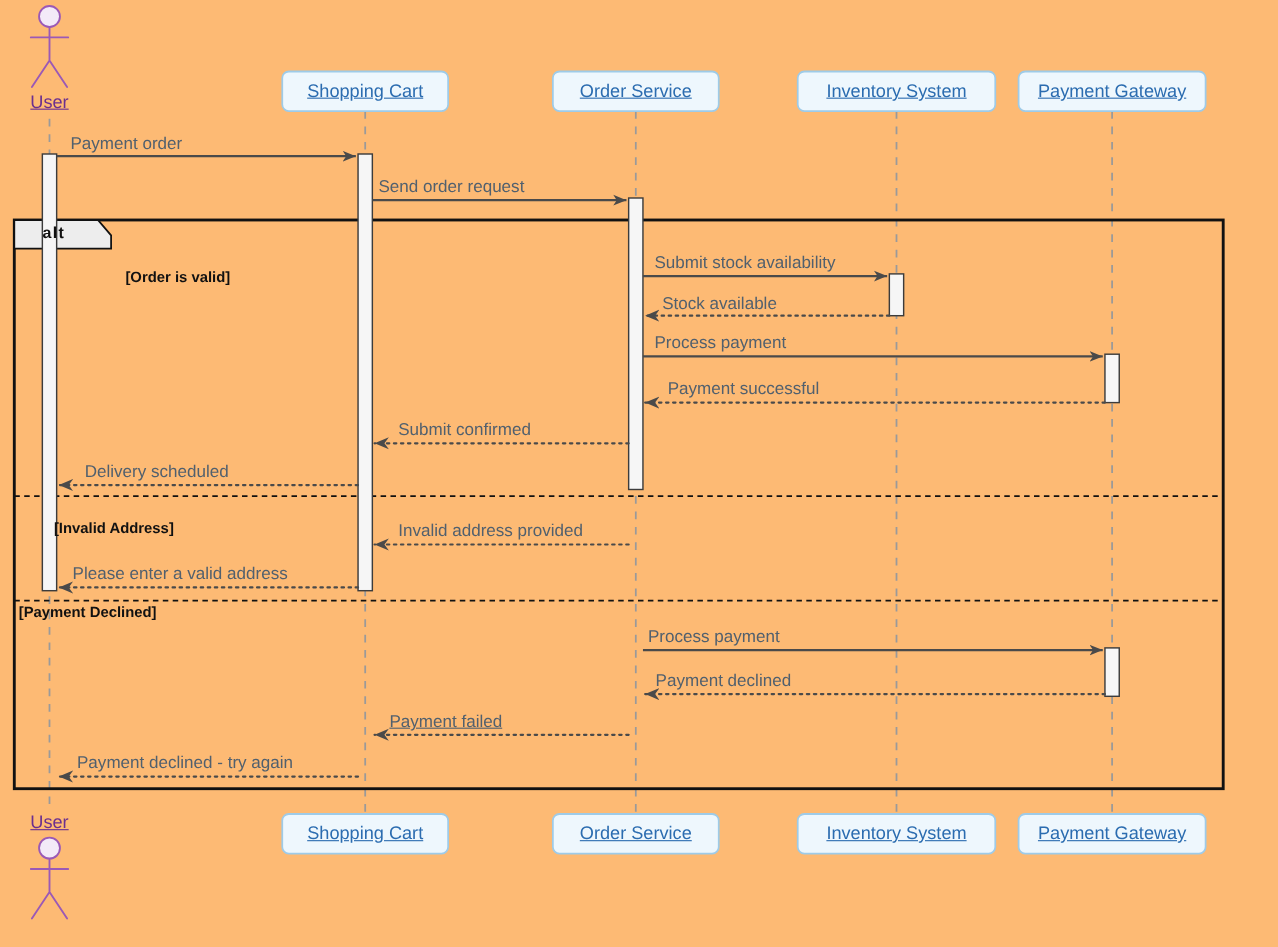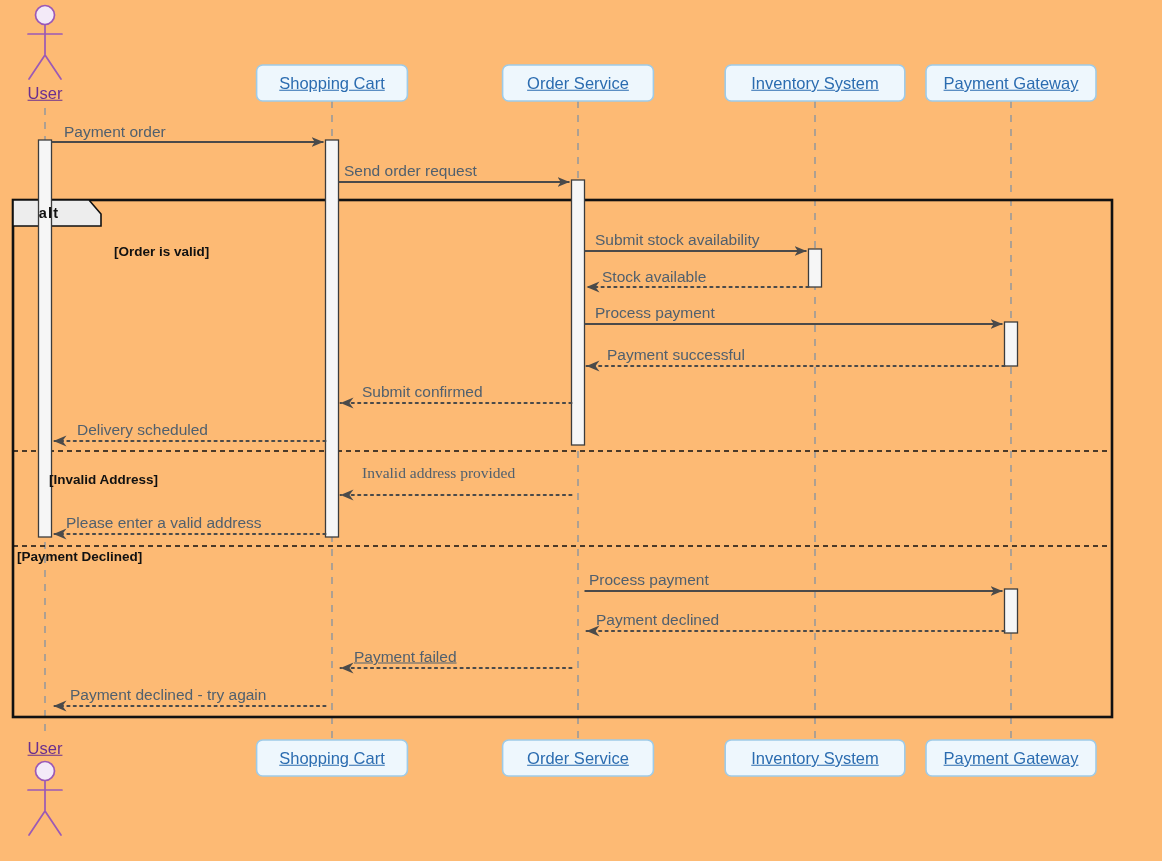--- a/index.html
+++ b/index.html
@@ -219,20 +219,20 @@
       <div class="txt guard-label" style="left: 17px; top: 480px; margin-left: 32px;">[Invalid Address]</div>
       <div class="txt guard-label" style="left: 17px; top: 557px;">[Payment Declined]</div>
       <div class="txt msg-label" style="left: 64px; top: 139px;">Payment order</div>
       <div class="txt msg-label" style="left: 344px; top: 178px;">Send order request</div>
       <div class="txt msg-label" style="left: 595px; top: 247px;">Submit stock availability</div>
       <div class="txt msg-label" style="left: 602px; top: 284px;">Stock available</div>
       <div class="txt msg-label" style="left: 595px; top: 320px;">Process payment</div>
       <div class="txt msg-label" style="left: 607px; top: 362px;">Payment successful</div>
       <div class="txt msg-label" style="left: 362px; top: 399px;">Submit confirmed</div>
       <div class="txt msg-label" style="left: 77px; top: 437px;">Delivery scheduled</div>
-      <div class="txt msg-label" style="left: 362px; top: 480px; font-family: Liberation Serif, serif;">Invalid address provided</div>
+      <div class="txt msg-label" style="left: 362px; top: 491px;">Invalid address provided</div>
       <div class="txt msg-label" style="left: 66px; top: 530px;">Please enter a valid address</div>
       <div class="txt msg-label" style="left: 589px; top: 587px;">Process payment</div>
       <div class="txt msg-label" style="left: 596px; top: 627px;">Payment declined</div>
       <div class="txt msg-label" style="left: 354px; top: 664px; text-decoration: underline;">Payment failed</div>
       <div class="txt msg-label" style="left: 70px; top: 702px;">Payment declined - try again</div>
     </div>
 </div>
 
 </body></html>

